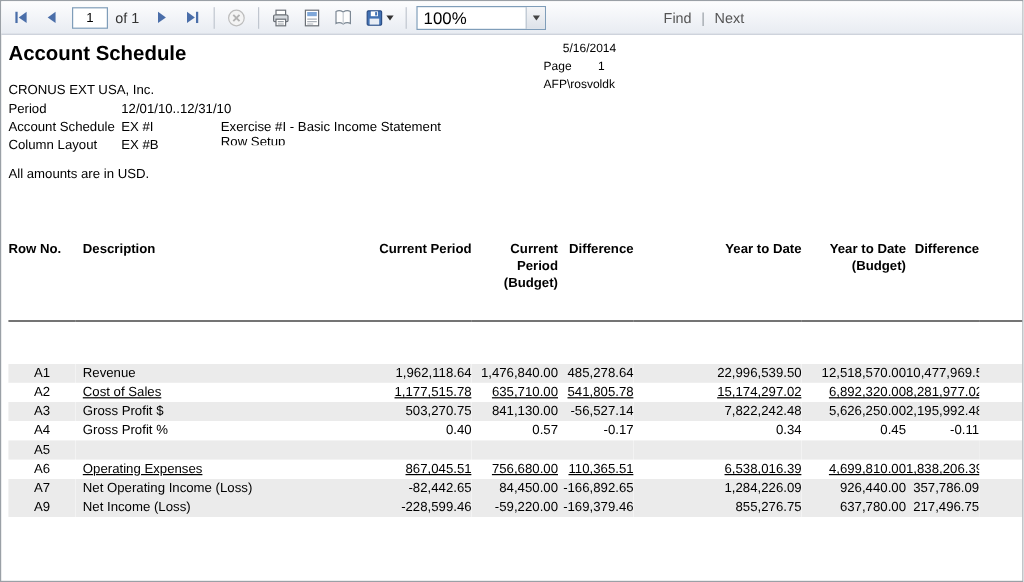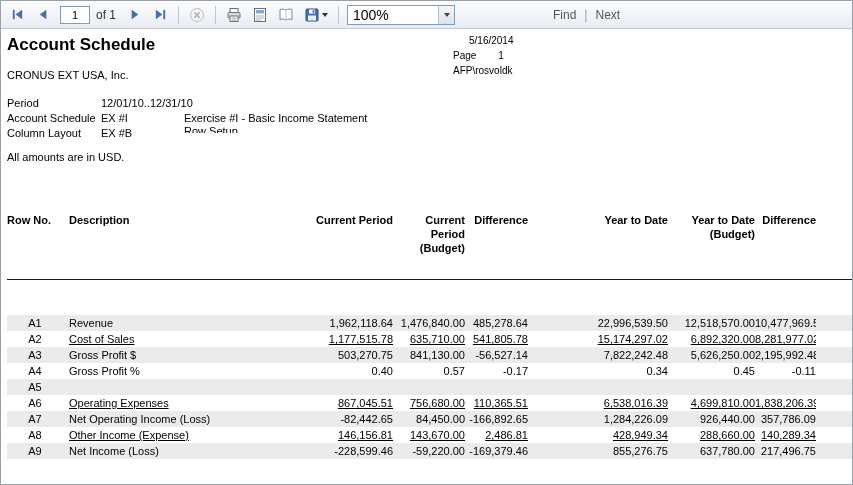--- a/index.html
+++ b/index.html
@@ -49,21 +49,21 @@
   .find-group { margin-left: 96px; display: flex; gap: 8px; color: #555; }
   .find-link { cursor: pointer; color: #555; }
   .find-sep { color: #9aa0a6; }
   
   .page { position: relative; height: 456px; padding: 2px 4px 0 6px; color: #000; }
   .report-title { font-size: 17px; font-weight: bold; margin-top: 4px; line-height: 20px; }
   .report-meta { position: absolute; left: 452px; top: 4px; font-size: 10px; line-height: 15px; }
   .report-meta .date-line { padding-left: 16px; }
   .report-meta .pgnum { margin-left: 22px; }
   .company { font-size: 11px; margin-top: 14px; line-height: 13px; }
-  .fields { margin-top: 14px; font-size: 11px; }
+  .fields { margin-top: 2px; font-size: 11px; }
   .field-row { position: relative; height: 15px; line-height: 15px; }
   .field-label { display: inline-block; width: 94px; }
   .field-value { display: inline-block; }
   .field-extra {
     position: absolute; left: 177px; top: 1px; width: 196px; height: 21px;
     overflow: hidden; line-height: 13px; font-size: 11px;
   }
   .note { margin-top: 10px; font-size: 11px; }
   
   .sched-table { border-collapse: collapse; table-layout: fixed; width: 845px; margin-top: 50px; font-size: 11px; }
@@ -308,31 +308,20 @@
     <td class="rowno">A7</td>
     <td class="desc">Net Operating Income (Loss)</td>
     <td class="num">-82,442.65</td>
     <td class="num">84,450.00</td>
     <td class="num">-166,892.65</td>
     <td class="num">1,284,226.09</td>
     <td class="num">926,440.00</td>
     <td class="num">357,786.09</td>
     <td></td>
   </tr>
-          <tr class="data-row u">
-    <td class="rowno">A8</td>
-    <td class="desc">Other Income (Expense)</td>
-    <td class="num">146,156.81</td>
-    <td class="num">143,670.00</td>
-    <td class="num">2,486.81</td>
-    <td class="num">428,949.34</td>
-    <td class="num">288,660.00</td>
-    <td class="num">140,289.34</td>
-    <td></td>
-  </tr>
           <tr class="data-row shaded">
     <td class="rowno">A9</td>
     <td class="desc">Net Income (Loss)</td>
     <td class="num">-228,599.46</td>
     <td class="num">-59,220.00</td>
     <td class="num">-169,379.46</td>
     <td class="num">855,276.75</td>
     <td class="num">637,780.00</td>
     <td class="num">217,496.75</td>
     <td></td>

